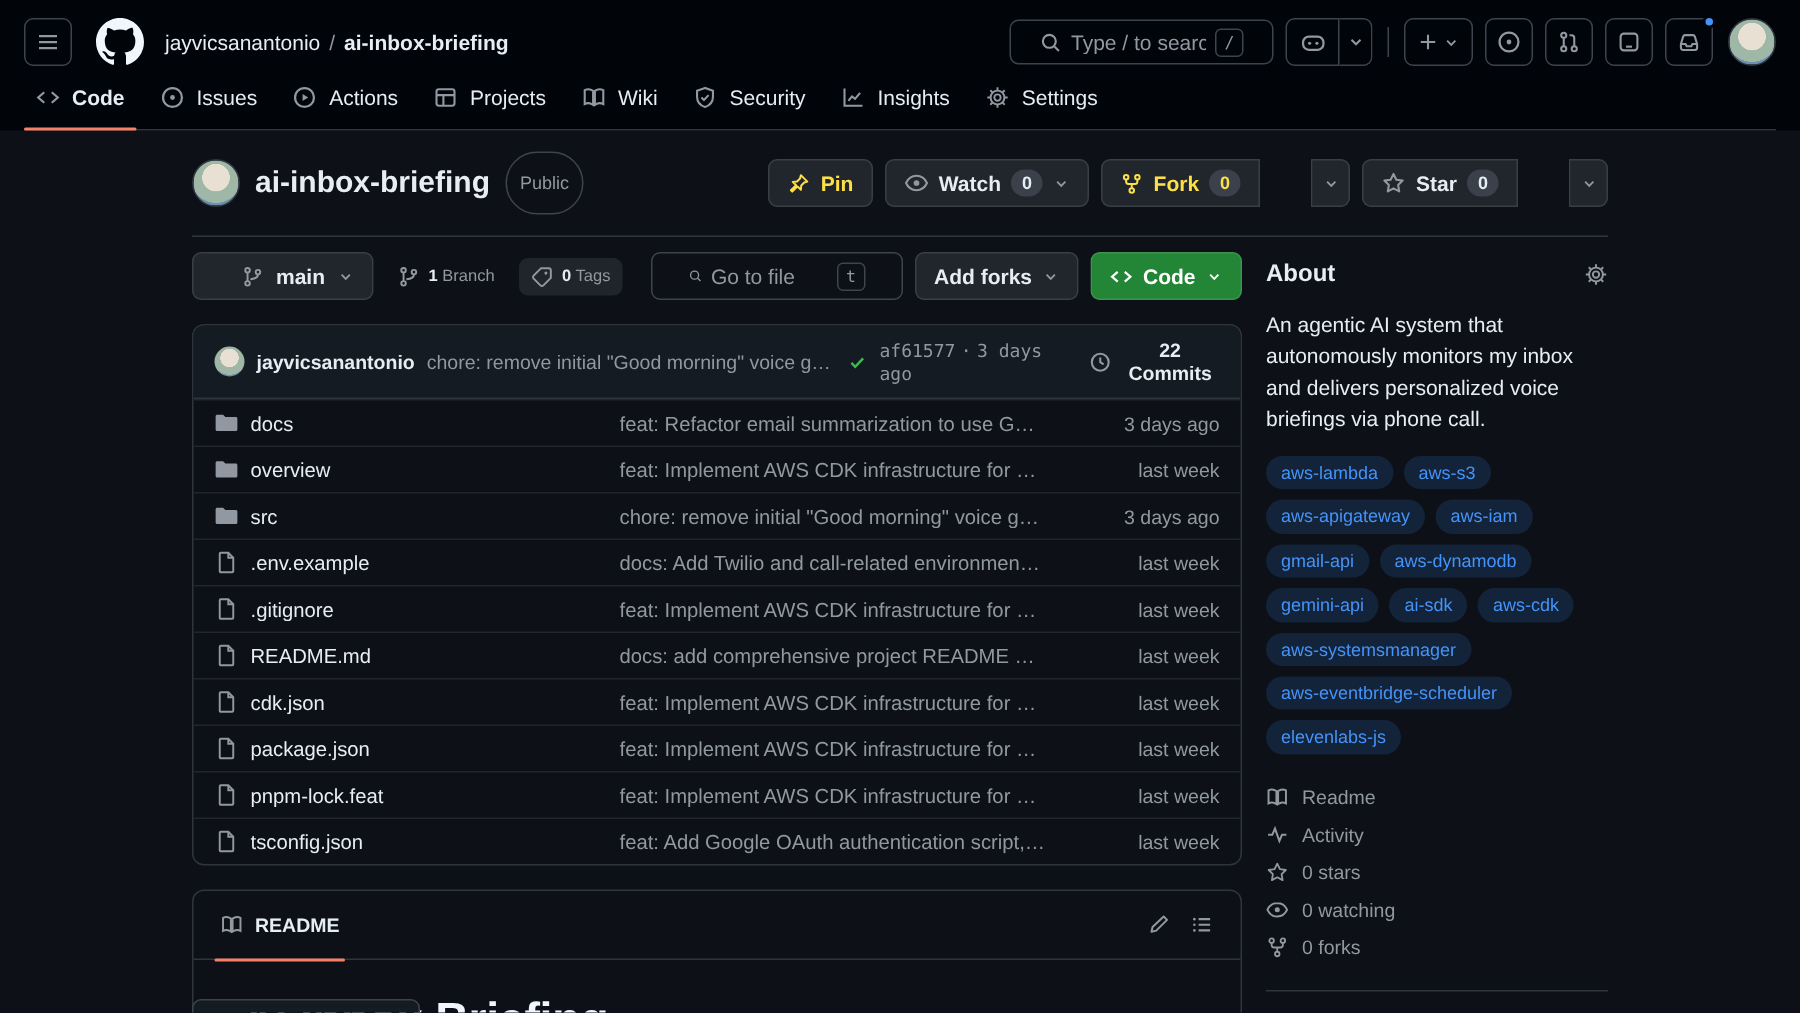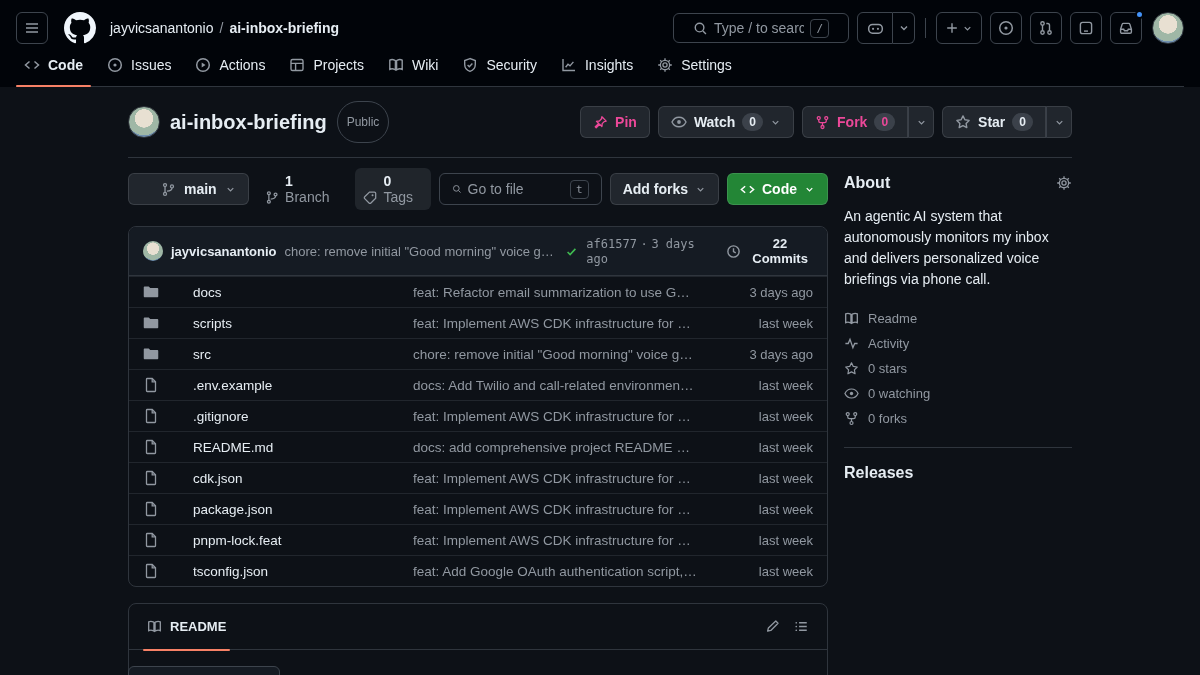--- a/index.html
+++ b/index.html
@@ -73,45 +73,45 @@
     margin-left:10px; border:1px solid #3d444d; border-radius:2em; color:#9198a1;
     font-size:12px; padding:12px 9px; line-height:16px; font-weight:500;
   }
   .actions { display:flex; gap:8px; align-items:center; }
   .btn {
     height:32px; display:flex; align-items:center; gap:7px; padding:0 12px;
     background:#21262d; border:1px solid rgba(240,246,252,0.12); border-radius:6px;
     font-size:14px; font-weight:600; color:#e6edf3; cursor:pointer; white-space:nowrap;
   }
   .btn .bicon { color:#9198a1; }
-  .btn.dim, .btn.dim .bicon { color:#ec4899; }
+  .btn.dim, .btn.dim .bicon { color:#fde047; }
   .counter {
     background:rgba(101,108,118,0.4); border-radius:2em; font-size:12px; font-weight:600;
     padding:1px 7px; line-height:16px;
   }
-  .grp { display:flex; }
+  .grp { display:flex;gap:34px; }
   .grp .btn { border-radius:6px 0 0 6px; }
   .grp .caretseg {
     width:26px; height:32px; background:#21262d; border:1px solid rgba(240,246,252,0.12);
     border-left:1px solid rgba(61,68,77,0.9); border-radius:0 6px 6px 0; display:flex;
     align-items:center; justify-content:center; color:#9198a1; cursor:pointer;
   }
   
   .main { display:flex; gap:16px; margin-top:10px; }
   .leftcol { width:700px; flex:0 0 auto; }
   .rightcol { flex:1; padding-top:6px; }
   
   .toolbar { display:flex; align-items:center; gap:8px; }
   .branchbtn { font-weight:600; gap:8px;padding-left:32px; }
-  .stat { display:flex; align-items:flex-end; gap:6px; color:#9198a1; font-size:14px; padding:5px 8px; cursor:pointer; border-radius:6px; }
+  .stat { display:flex; align-items:center; gap:6px; color:#9198a1; font-size:11px; padding:5px 8px; cursor:pointer; border-radius:6px; }
   .stat b { color:#e6edf3; font-weight:600; }
   .stat.hov { background:rgba(101,108,118,0.22); }
   .gotofile {
     width:168px; height:32px; border:1px solid #3d444d; border-radius:6px; display:flex;
-    align-items:center; gap:6px; padding:0 12px; background:transparent; margin-left:auto;
+    align-items:center; gap:6px; padding:0 24px; background:transparent; margin-left:auto;
   }
   .gotofile input {
     border:none; outline:none; background:transparent; color:#e6edf3; width:100%;
     font-size:14px; font-family:"Liberation Sans",sans-serif;
   }
   .gotofile input::placeholder { color:#9198a1; }
   .btn.green { background:#238636; border-color:rgba(240,246,252,0.12); color:#fff; }
   .btn.green .bicon { color:#fff; }
   
   .filetable { margin-top:16px; border:1px solid #2f353d; border-radius:8px; overflow:hidden; }
@@ -126,21 +126,21 @@
   .ccheck { color:#3fb950; flex:0 0 auto; }
   .cright { margin-left:auto; display:flex; align-items:center; gap:14px; }
   .chash { color:#9198a1; font-size:12px; font-family:"DejaVu Sans Mono", monospace; }
   .ccount { display:flex; gap:6px; align-items:center; color:#e6edf3; font-weight:600; font-size:13px;text-align:center; }
   .ccount .bicon{ color:#9198a1; }
   .frow {
     display:grid; grid-template-columns: 24px 246px 1fr 104px; align-items:center;
     padding:7px 14px; border-top:1px solid #21262d; font-size:13.5px; cursor:pointer;
   }
   .frow:first-of-type { border-top:none; }
-  .fname { color:#e6edf3; white-space:nowrap; overflow:hidden; text-overflow:ellipsis; padding-right:10px;margin-left:26px; }
+  .fname { color:#e6edf3; white-space:nowrap; overflow:hidden; text-overflow:ellipsis; padding-right:10px; }
   .fmsg { color:#9198a1; white-space:nowrap; overflow:hidden; text-overflow:ellipsis; padding-right:12px; }
   .ftime { color:#9198a1; text-align:right; white-space:nowrap; font-size:13px; }
   .ficon { color:#9198a1; }
   
   .readme { margin-top:16px; border:1px solid #2f353d; border-radius:8px; }
   .readme-head { display:flex; align-items:center; border-bottom:1px solid #2f353d; padding:0 8px; height:46px; }
   .rtab {
     display:flex; align-items:center; gap:8px; font-size:13px; font-weight:600; padding:0 10px;
     height:46px; position:relative; cursor:pointer;
   }
@@ -493,21 +493,21 @@
           <a class="fname">docs</a>
           <a class="fmsg">feat: Refactor email summarization to use Gemini tool-call…</a>
           <span class="ftime">3 days ago</span>
         </div>
         <div class="frow">
           <span class="ficon">
               <svg width="16" height="16" viewBox="0 0 16 16" fill="#9198a1">
                 <path d="M1.75 2.5h4l1.5 1.5h7c.55 0 1 .45 1 1v7.25c0 .55-.45 1-1 1H1.75c-.55 0-1-.45-1-1V3.5c0-.55.45-1 1-1Z"></path>
               </svg>
             </span>
-          <a class="fname">scripts</a>
+          <a class="fname">overview</a>
           <a class="fmsg">feat: Implement AWS CDK infrastructure for S3, DynamoD…</a>
           <span class="ftime">last week</span>
         </div>
         <div class="frow">
           <span class="ficon">
               <svg width="16" height="16" viewBox="0 0 16 16" fill="#9198a1">
                 <path d="M1.75 2.5h4l1.5 1.5h7c.55 0 1 .45 1 1v7.25c0 .55-.45 1-1 1H1.75c-.55 0-1-.45-1-1V3.5c0-.55.45-1 1-1Z"></path>
               </svg>
             </span>
           <a class="fname">src</a>
@@ -631,20 +631,34 @@
         <h3>About</h3>
         <span class="gearbtn">
             <svg width="16" height="16" viewBox="0 0 16 16" fill="none" stroke="currentColor" stroke-width="1.3">
               <circle cx="8" cy="8" r="2.1"></circle>
               <circle cx="8" cy="8" r="4.6"></circle>
               <path d="M8 1.2v2.2M8 12.6v2.2M1.2 8h2.2M12.6 8h2.2M3.2 3.2l1.5 1.5M11.3 11.3l1.5 1.5M12.8 3.2l-1.5 1.5M4.7 11.3l-1.5 1.5"></path>
             </svg>
           </span>
       </div>
       <p class="about-desc">An agentic AI system that autonomously monitors my inbox and delivers personalized voice briefings via phone call.</p>
+      <div class="topics">
+        <a class="topic">aws-lambda</a>
+        <a class="topic">aws-s3</a>
+        <a class="topic">aws-apigateway</a>
+        <a class="topic">aws-iam</a>
+        <a class="topic">gmail-api</a>
+        <a class="topic">aws-dynamodb</a>
+        <a class="topic">gemini-api</a>
+        <a class="topic">ai-sdk</a>
+        <a class="topic">aws-cdk</a>
+        <a class="topic">aws-systemsmanager</a>
+        <a class="topic">aws-eventbridge-scheduler</a>
+        <a class="topic">elevenlabs-js</a>
+      </div>
       <div class="infolist">
         <a class="inforow">
           <span class="bicon">
               <svg width="15" height="15" viewBox="0 0 16 16" fill="none" stroke="currentColor" stroke-width="1.4">
                 <path d="M1.8 3.1c1.5-.8 3.2-.8 4.7 0l.9.5v9.3l-.9-.5c-1.5-.8-3.2-.8-4.7 0ZM14.2 3.1c-1.5-.8-3.2-.8-4.7 0l-.9.5v9.3l.9-.5c1.5-.8 3.2-.8 4.7 0Z"></path>
               </svg>
             </span>
           <span>Readme</span>
         </a>
         <a class="inforow">

